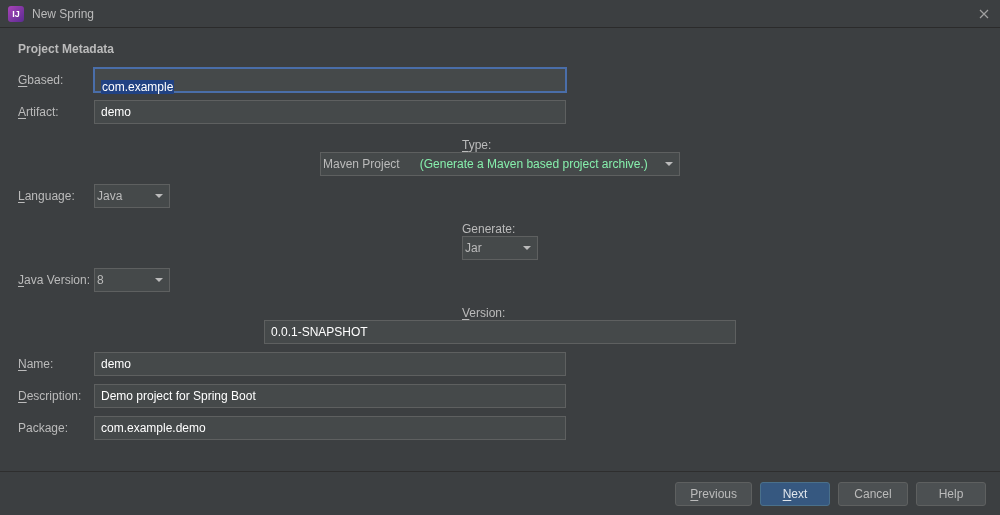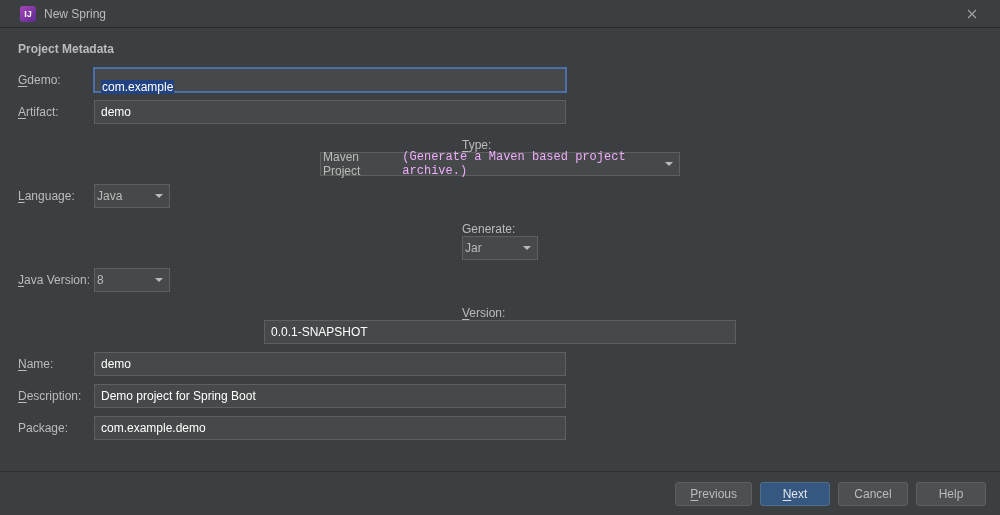--- a/index.html
+++ b/index.html
@@ -10,21 +10,21 @@
     font-family: "Segoe UI", Arial, sans-serif;
     font-size: 12px;
     color: #bbbbbb;
     overflow: hidden;
     position: relative;
   }
   .titlebar {
     height: 28px;
     display: flex;
     align-items: center;
-    padding: 0 20px;
+    padding: 0 8px;
     border-bottom: 1px solid #2b2b2b;
     background: #3c3f41;
   }
   .app-icon {
     width: 16px; height: 16px;
     background: linear-gradient(135deg, #a844b8 0%, #5b2b91 100%);
     border-radius: 3px;
     margin-right: 8px;
     display: flex;
     align-items: center;
@@ -105,21 +105,21 @@
     position: absolute;
     right: 6px;
     top: 9px;
     width: 0; height: 0;
     border-left: 4px solid transparent;
     border-right: 4px solid transparent;
     border-top: 4px solid #bbbbbb;
   }
   .dd-type { width: 360px; }
   .dd-sm { width: 76px; }
-  .hint { color: #f0abfc; margin-left: 8px; font-family: Liberation Mono, monospace; }
+  .hint { color: #86efac; margin-left: 20px; }
   .footer {
     position: absolute;
     left: 0; right: 0; bottom: 0;
     height: 44px;
     border-top: 1px solid #2e2e2e;
     display: flex;
     align-items: center;
     justify-content: flex-end;
     padding: 0 14px;
     gap: 8px;
@@ -155,21 +155,21 @@
     <svg width="10" height="10" viewBox="0 0 10 10">
         <path d="M1 1 L9 9 M9 1 L1 9" stroke="#a0a0a0" stroke-width="1.2"></path>
       </svg>
   </div>
 </div>
 
 <div class="content">
   <div class="section-title">Project Metadata</div>
 
   <div class="form-row">
-    <div class="label"><span class="u">G</span><span>demo:</span></div>
+    <div class="label"><span class="u">G</span><span>based:</span></div>
     <div class="input-like wide input focused" style="padding-top:11px;">
       <span class="sel-text">com.example</span>
     </div>
   </div>
 
   <div class="form-row">
     <div class="label"><span class="u">A</span><span>rtifact:</span></div>
     <input class="input wide" value="demo" style="">
   </div>
 

